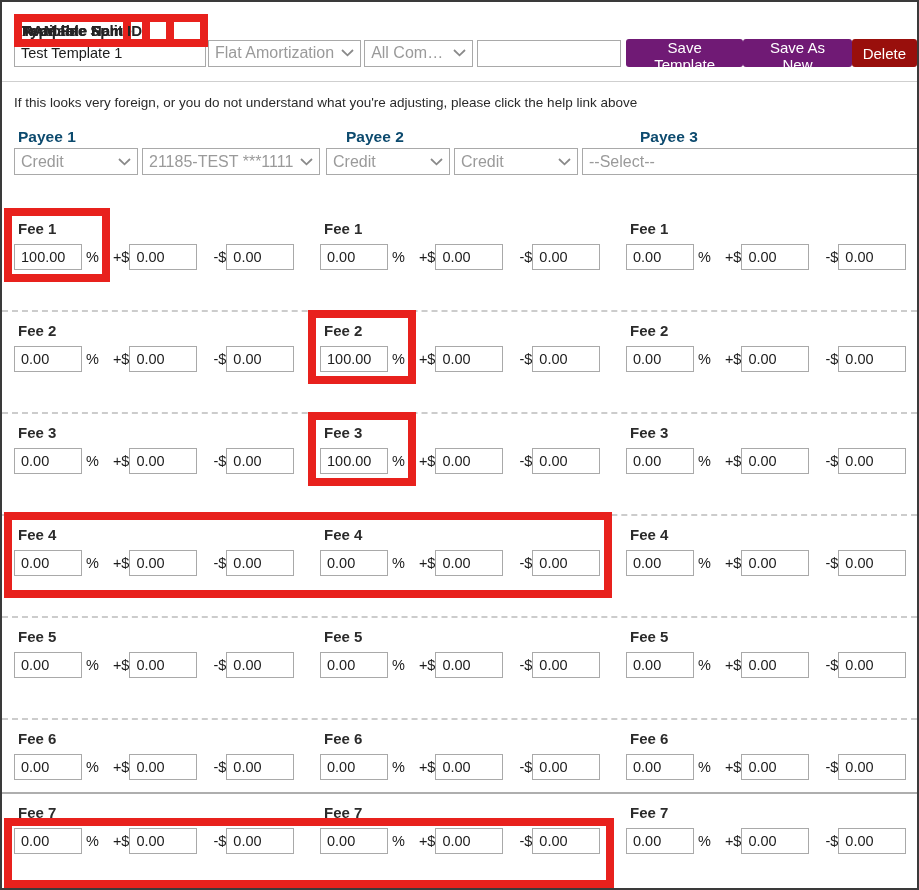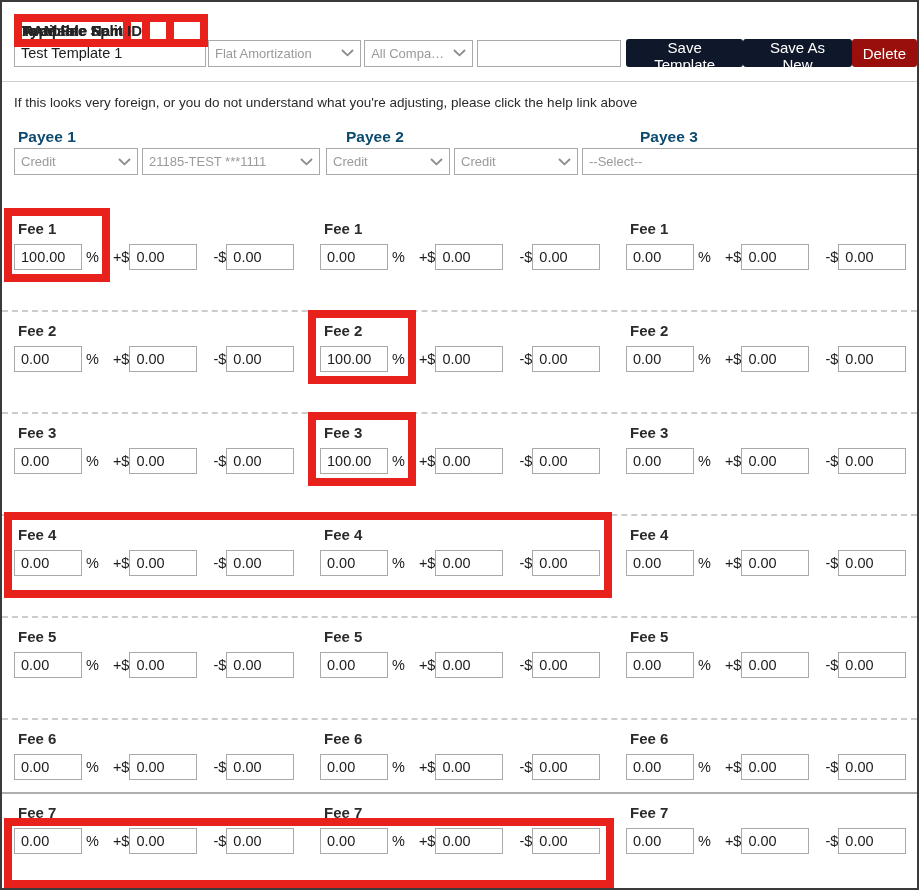--- a/index.html
+++ b/index.html
@@ -22,34 +22,34 @@
     height:27px; border:1px solid #a9a9a9; background:#fff;
     font-family:"Liberation Sans", sans-serif; font-size:14.5px; color:#1c1c1c;
     padding:2px 6px;
   }
   .t-name { width:192px; margin-right:2px; }
   .t-ram  { width:144px; margin-right:5px; }
 
   .sel {
     height:27px; border:1px solid #a9a9a9; background:#fff;
     display:flex; align-items:center; justify-content:space-between;
-    font-size:13px; color:#9a9a9a; padding:0 6px; cursor:default;
+    font-size:16px; color:#9a9a9a; padding:0 6px; cursor:default;
     white-space:nowrap; overflow:hidden;
   }
   .sel .txt { overflow:hidden; text-overflow:ellipsis; }
   .sel svg { flex:0 0 auto; margin-left:5px; }
   .s-type  { width:158px; margin-right:3px; }
   .s-avail { width:112px; margin-right:4px; }
 
   .btn {
     height:28px; border:none; border-radius:3px; color:#fff;
     font-family:"Liberation Sans", sans-serif; font-size:15px;
     padding:0 11px; cursor:pointer;
   }
-  .btn-green { background:#0f172a; }
+  .btn-green { background:#701a75; }
   .btn-red   { background:#990f0c; }
 
   
   .help { margin:13px 12px 0 12px; font-size:13.5px; color:#2a2a2a; height:17px; }
 
   
   .payee-section { position:relative; margin-top:16px; height:52px; }
   .payee-head { position:absolute; top:0; font-weight:bold; font-size:15.5px; color:#0c4a6e; }
   .ph1 { left:16px; } .ph2 { left:344px; } .ph3 { left:638px; }
   .payee-selects { position:absolute; top:20px; left:12px; right:0; display:flex; align-items:center; }

